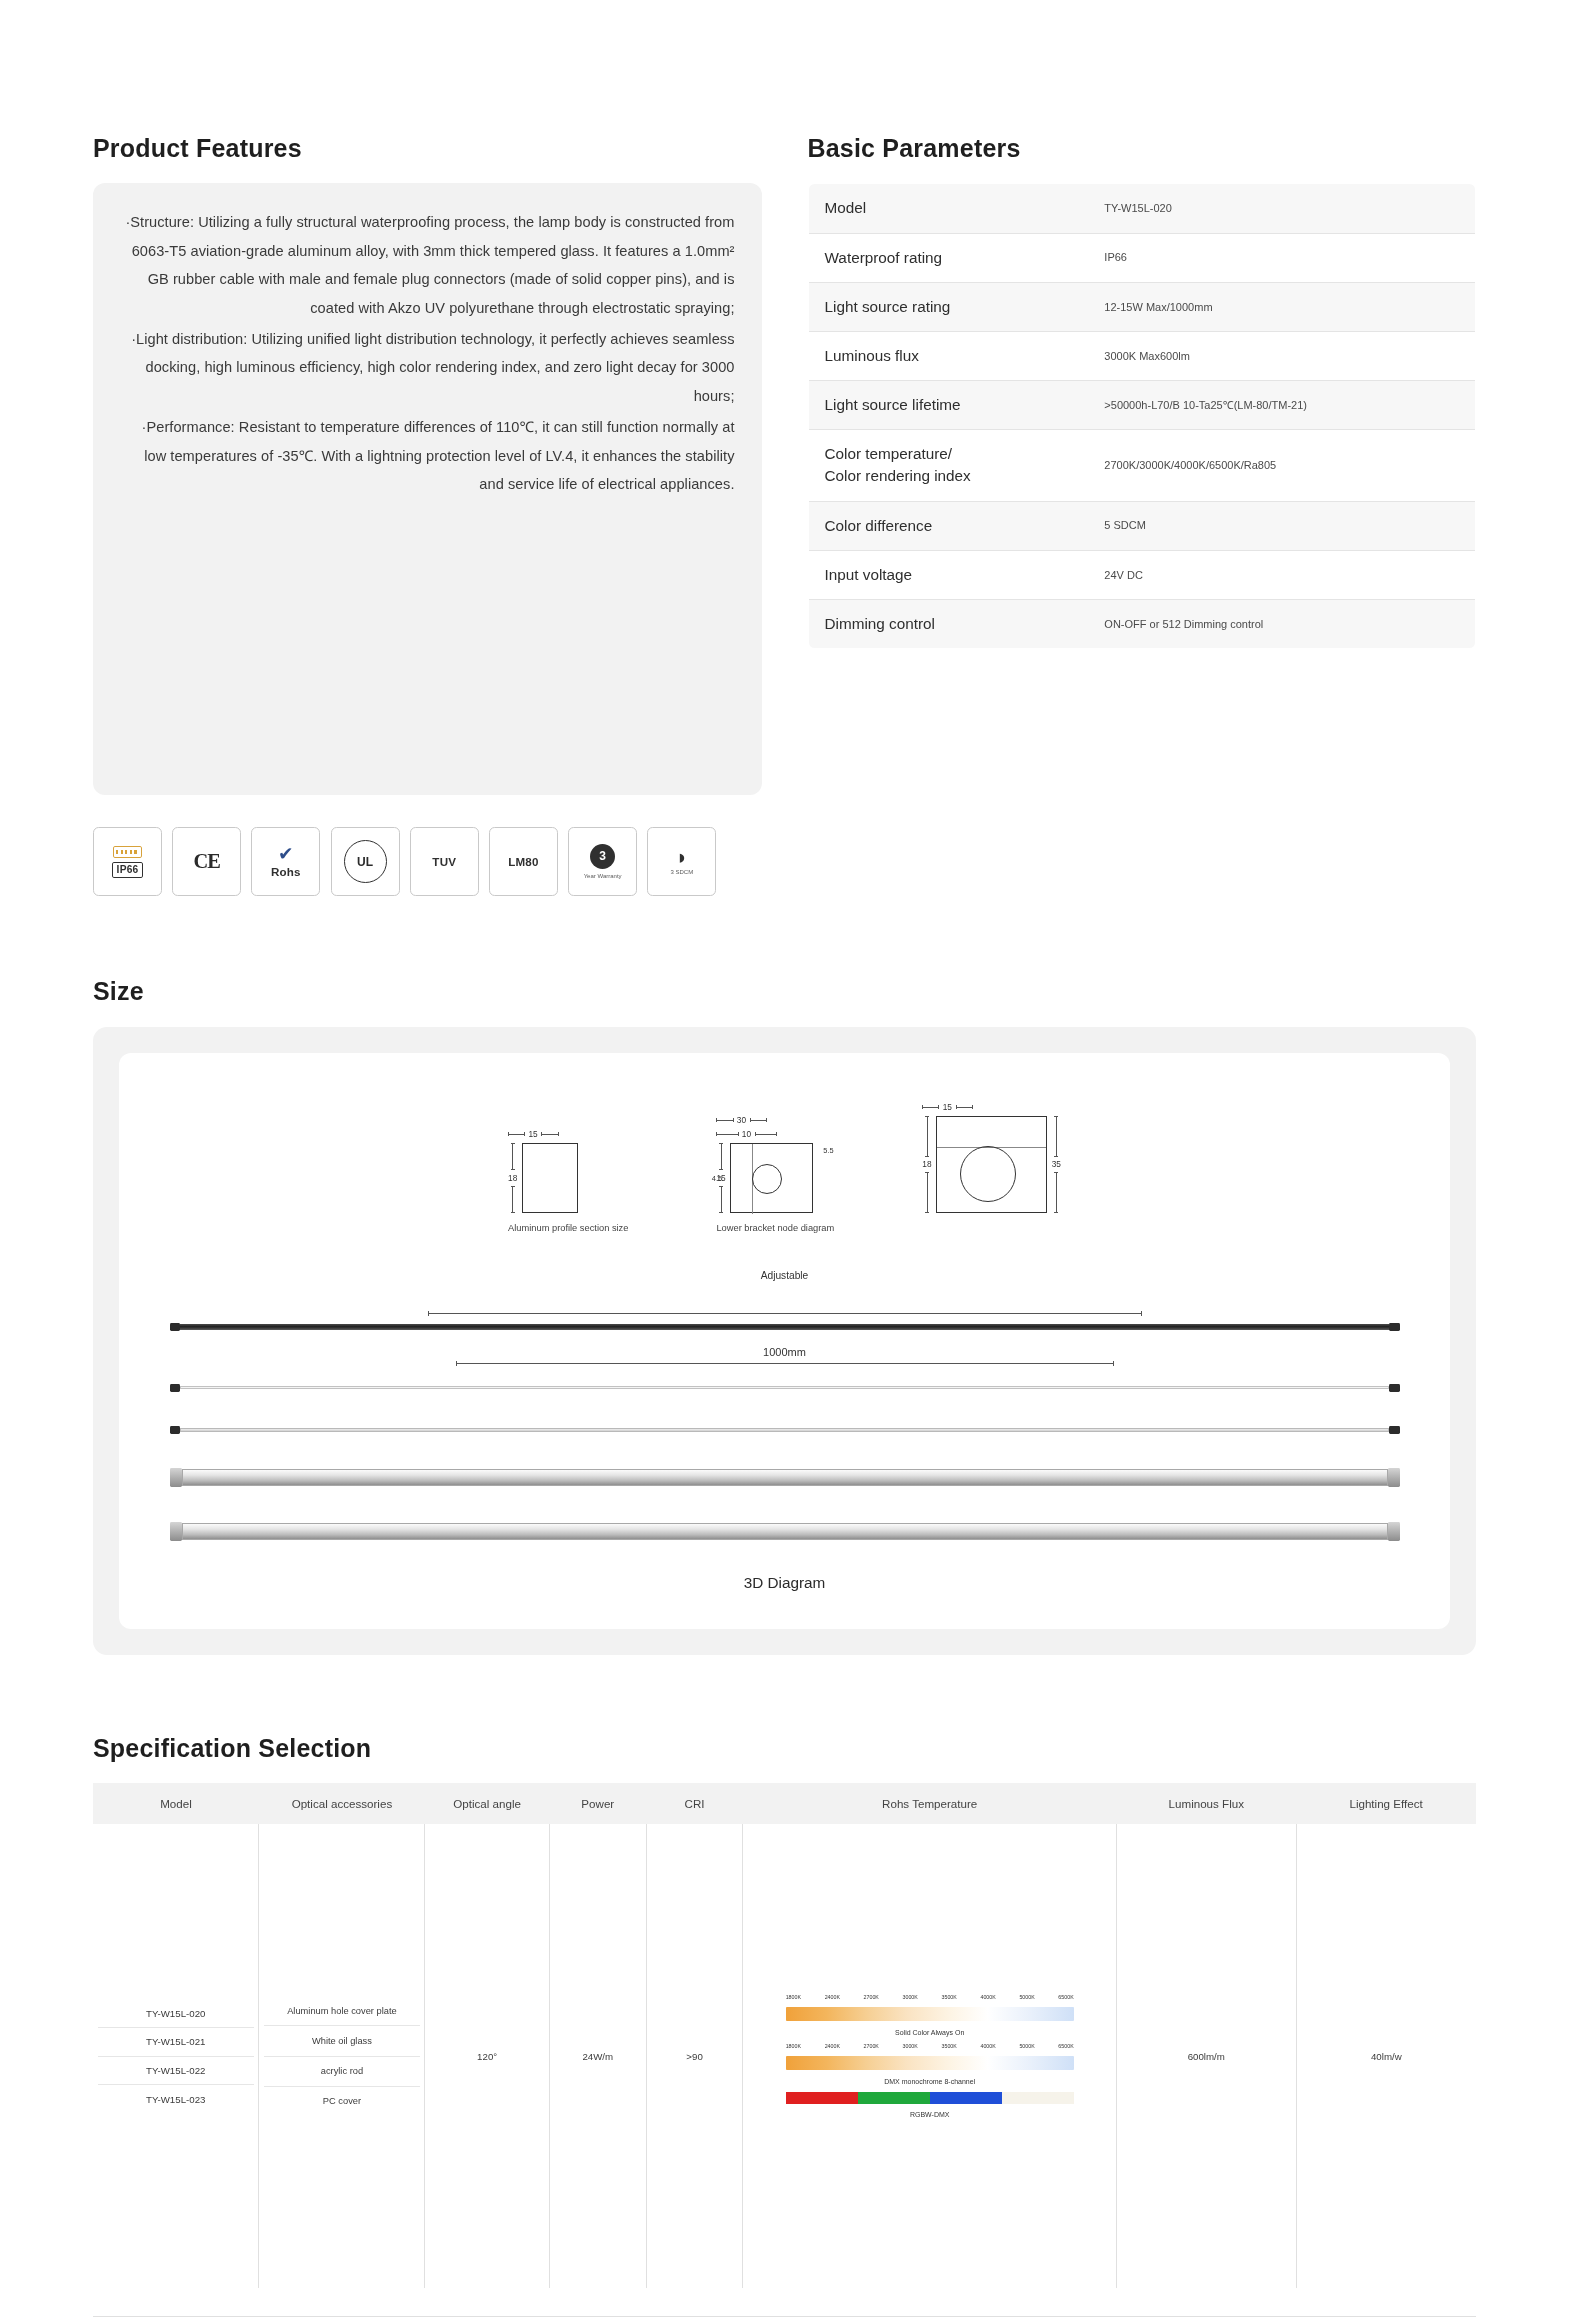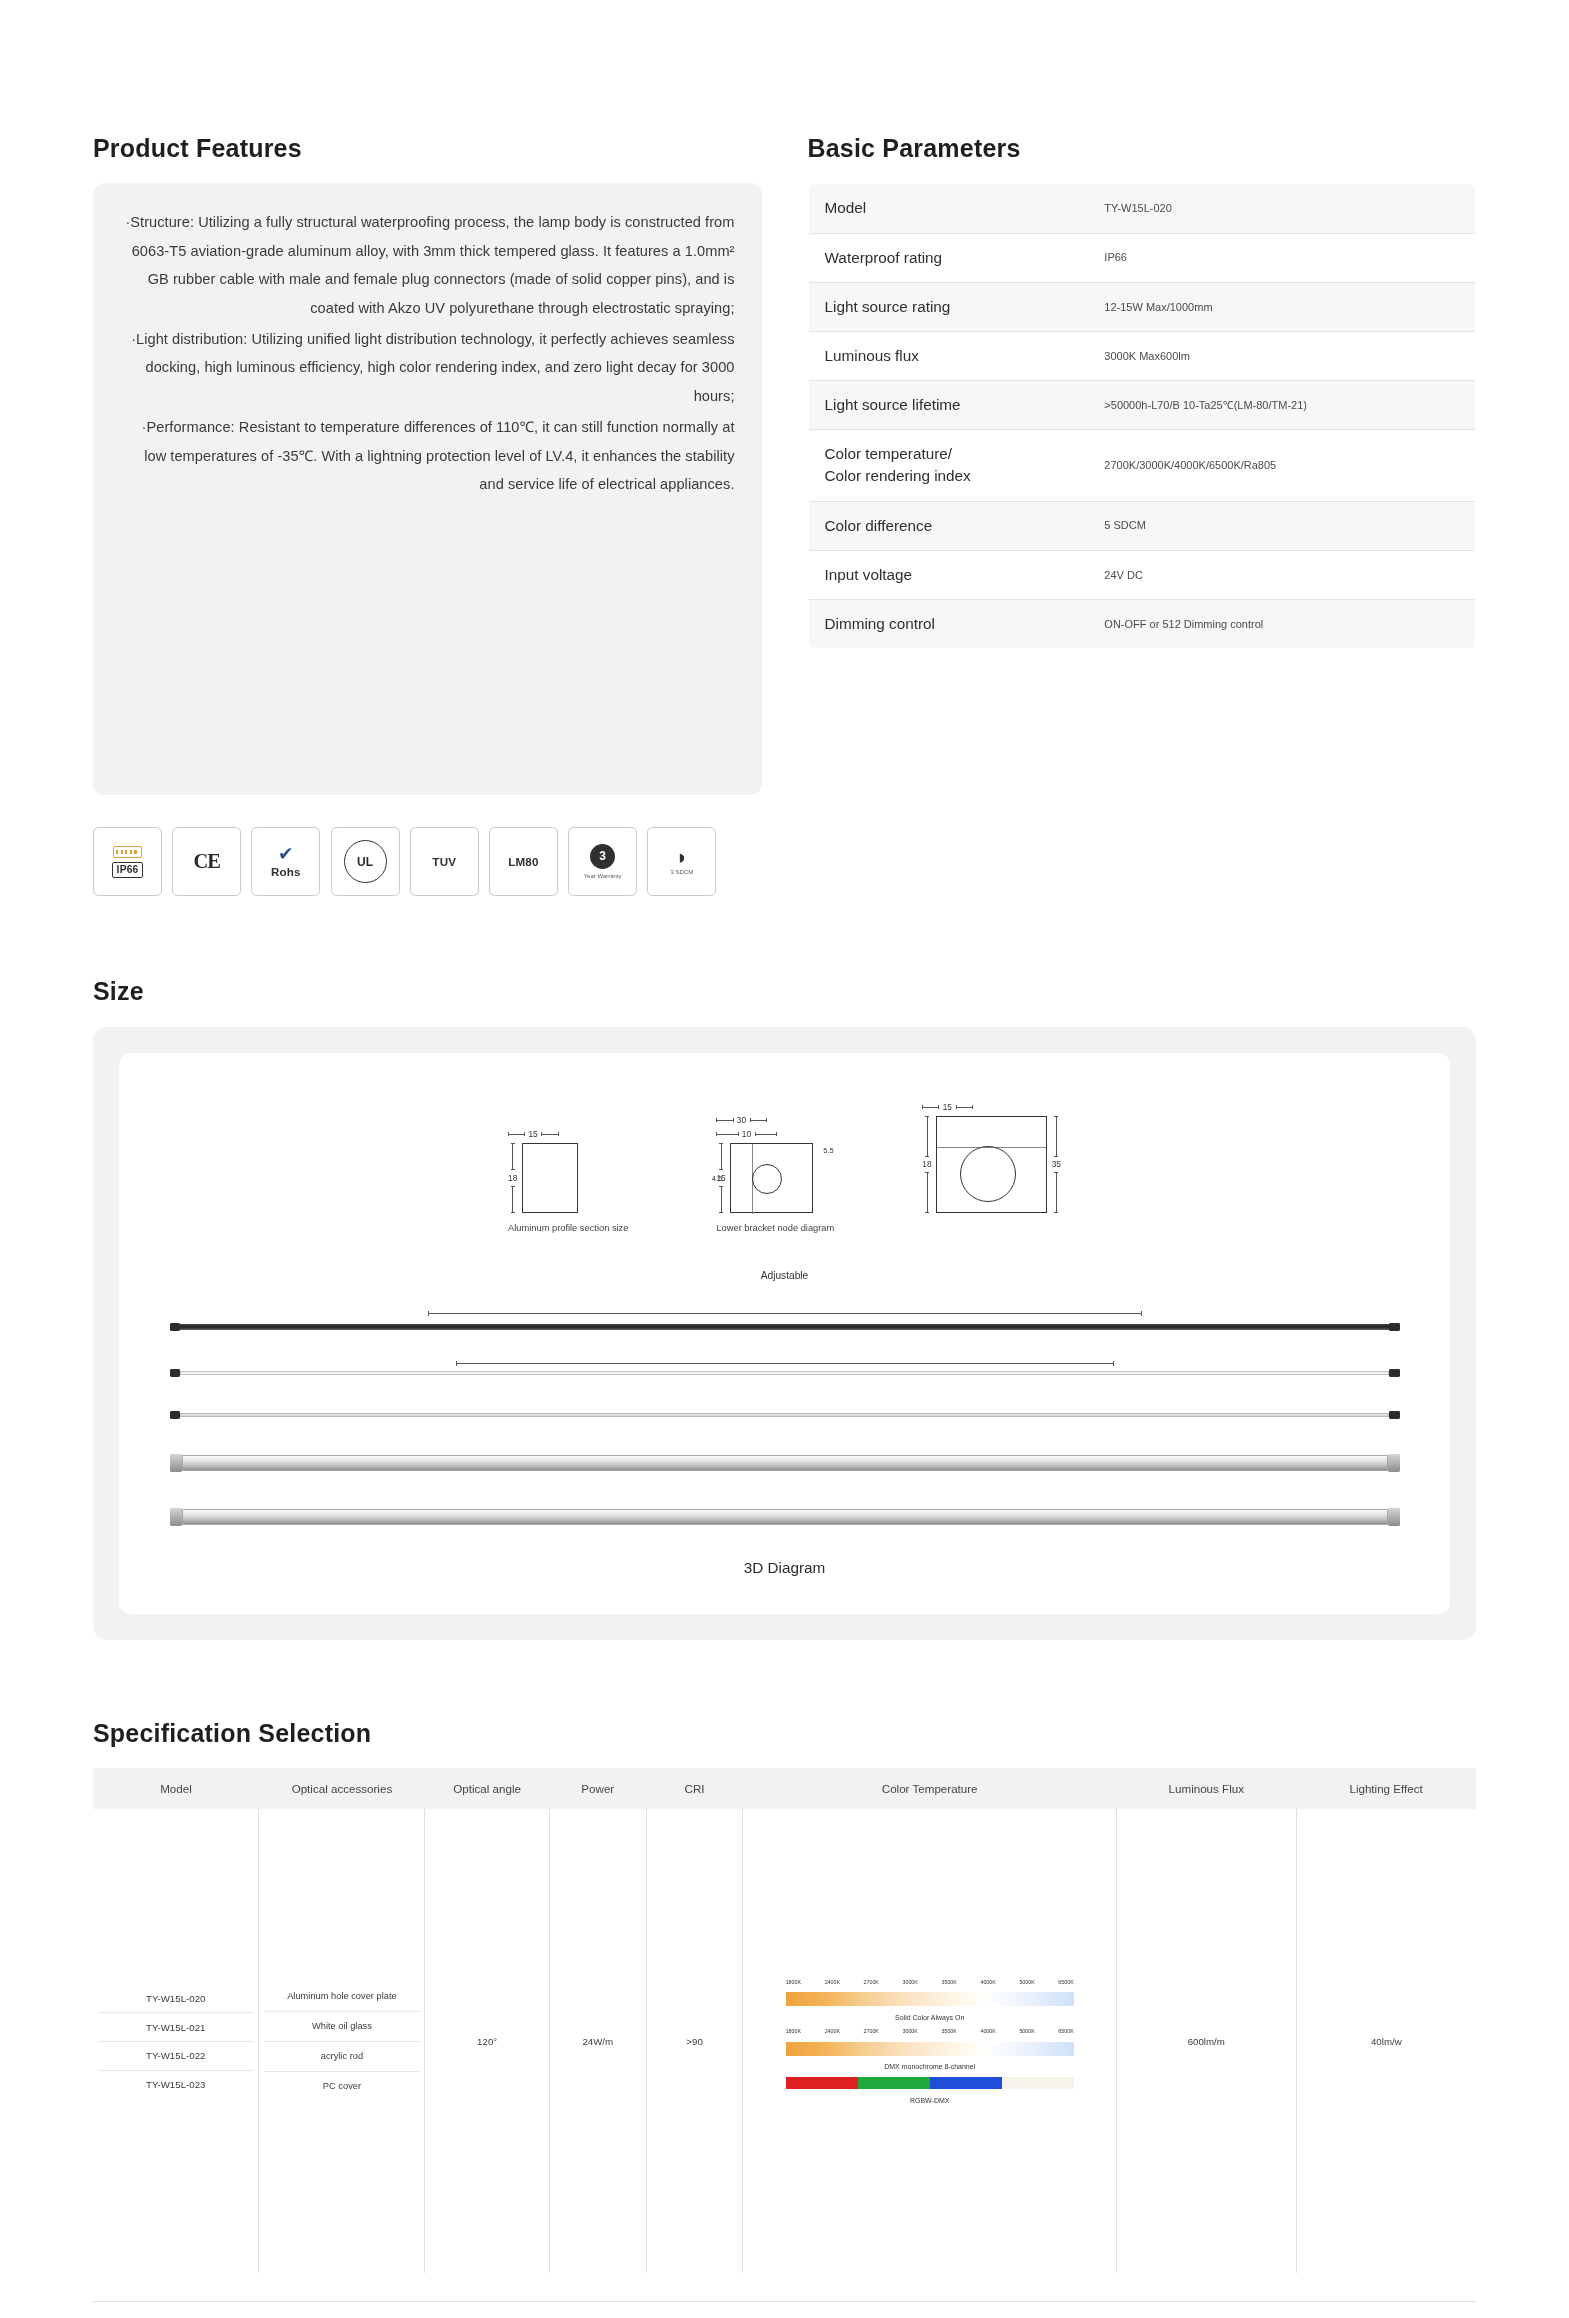--- a/index.html
+++ b/index.html
@@ -520,20 +520,21 @@
             <span class="adjust-line"></span>
           </div>
 
           <div class="bar">
             <span class="cap"></span>
             <span class="body"></span>
             <span class="cap"></span>
           </div>
 
           <div class="length-line"></div>
+          <div class="length-label">1000mm</div>
 
           <div class="bar thin">
             <span class="cap"></span>
             <span class="body"></span>
             <span class="cap"></span>
           </div>
 
           <div class="bar thin2">
             <span class="cap"></span>
             <span class="body"></span>
@@ -563,21 +564,21 @@
     <h2 class="section-heading">Specification Selection</h2>
 
     <table class="spec-table">
       <thead>
         <tr>
           <th style="width:12%">Model</th>
           <th style="width:12%">Optical accessories</th>
           <th style="width:9%">Optical angle</th>
           <th style="width:7%">Power</th>
           <th style="width:7%">CRI</th>
-          <th style="width:27%">Color Temperature</th>
+          <th style="width:27%">Rohs Temperature</th>
           <th style="width:13%">Luminous Flux</th>
           <th style="width:13%">Lighting Effect</th>
         </tr>
       </thead>
       <tbody>
         <tr>
           <td>
             <div class="model-list">
               <div>TY-W15L-020</div>
               <div>TY-W15L-021</div>

